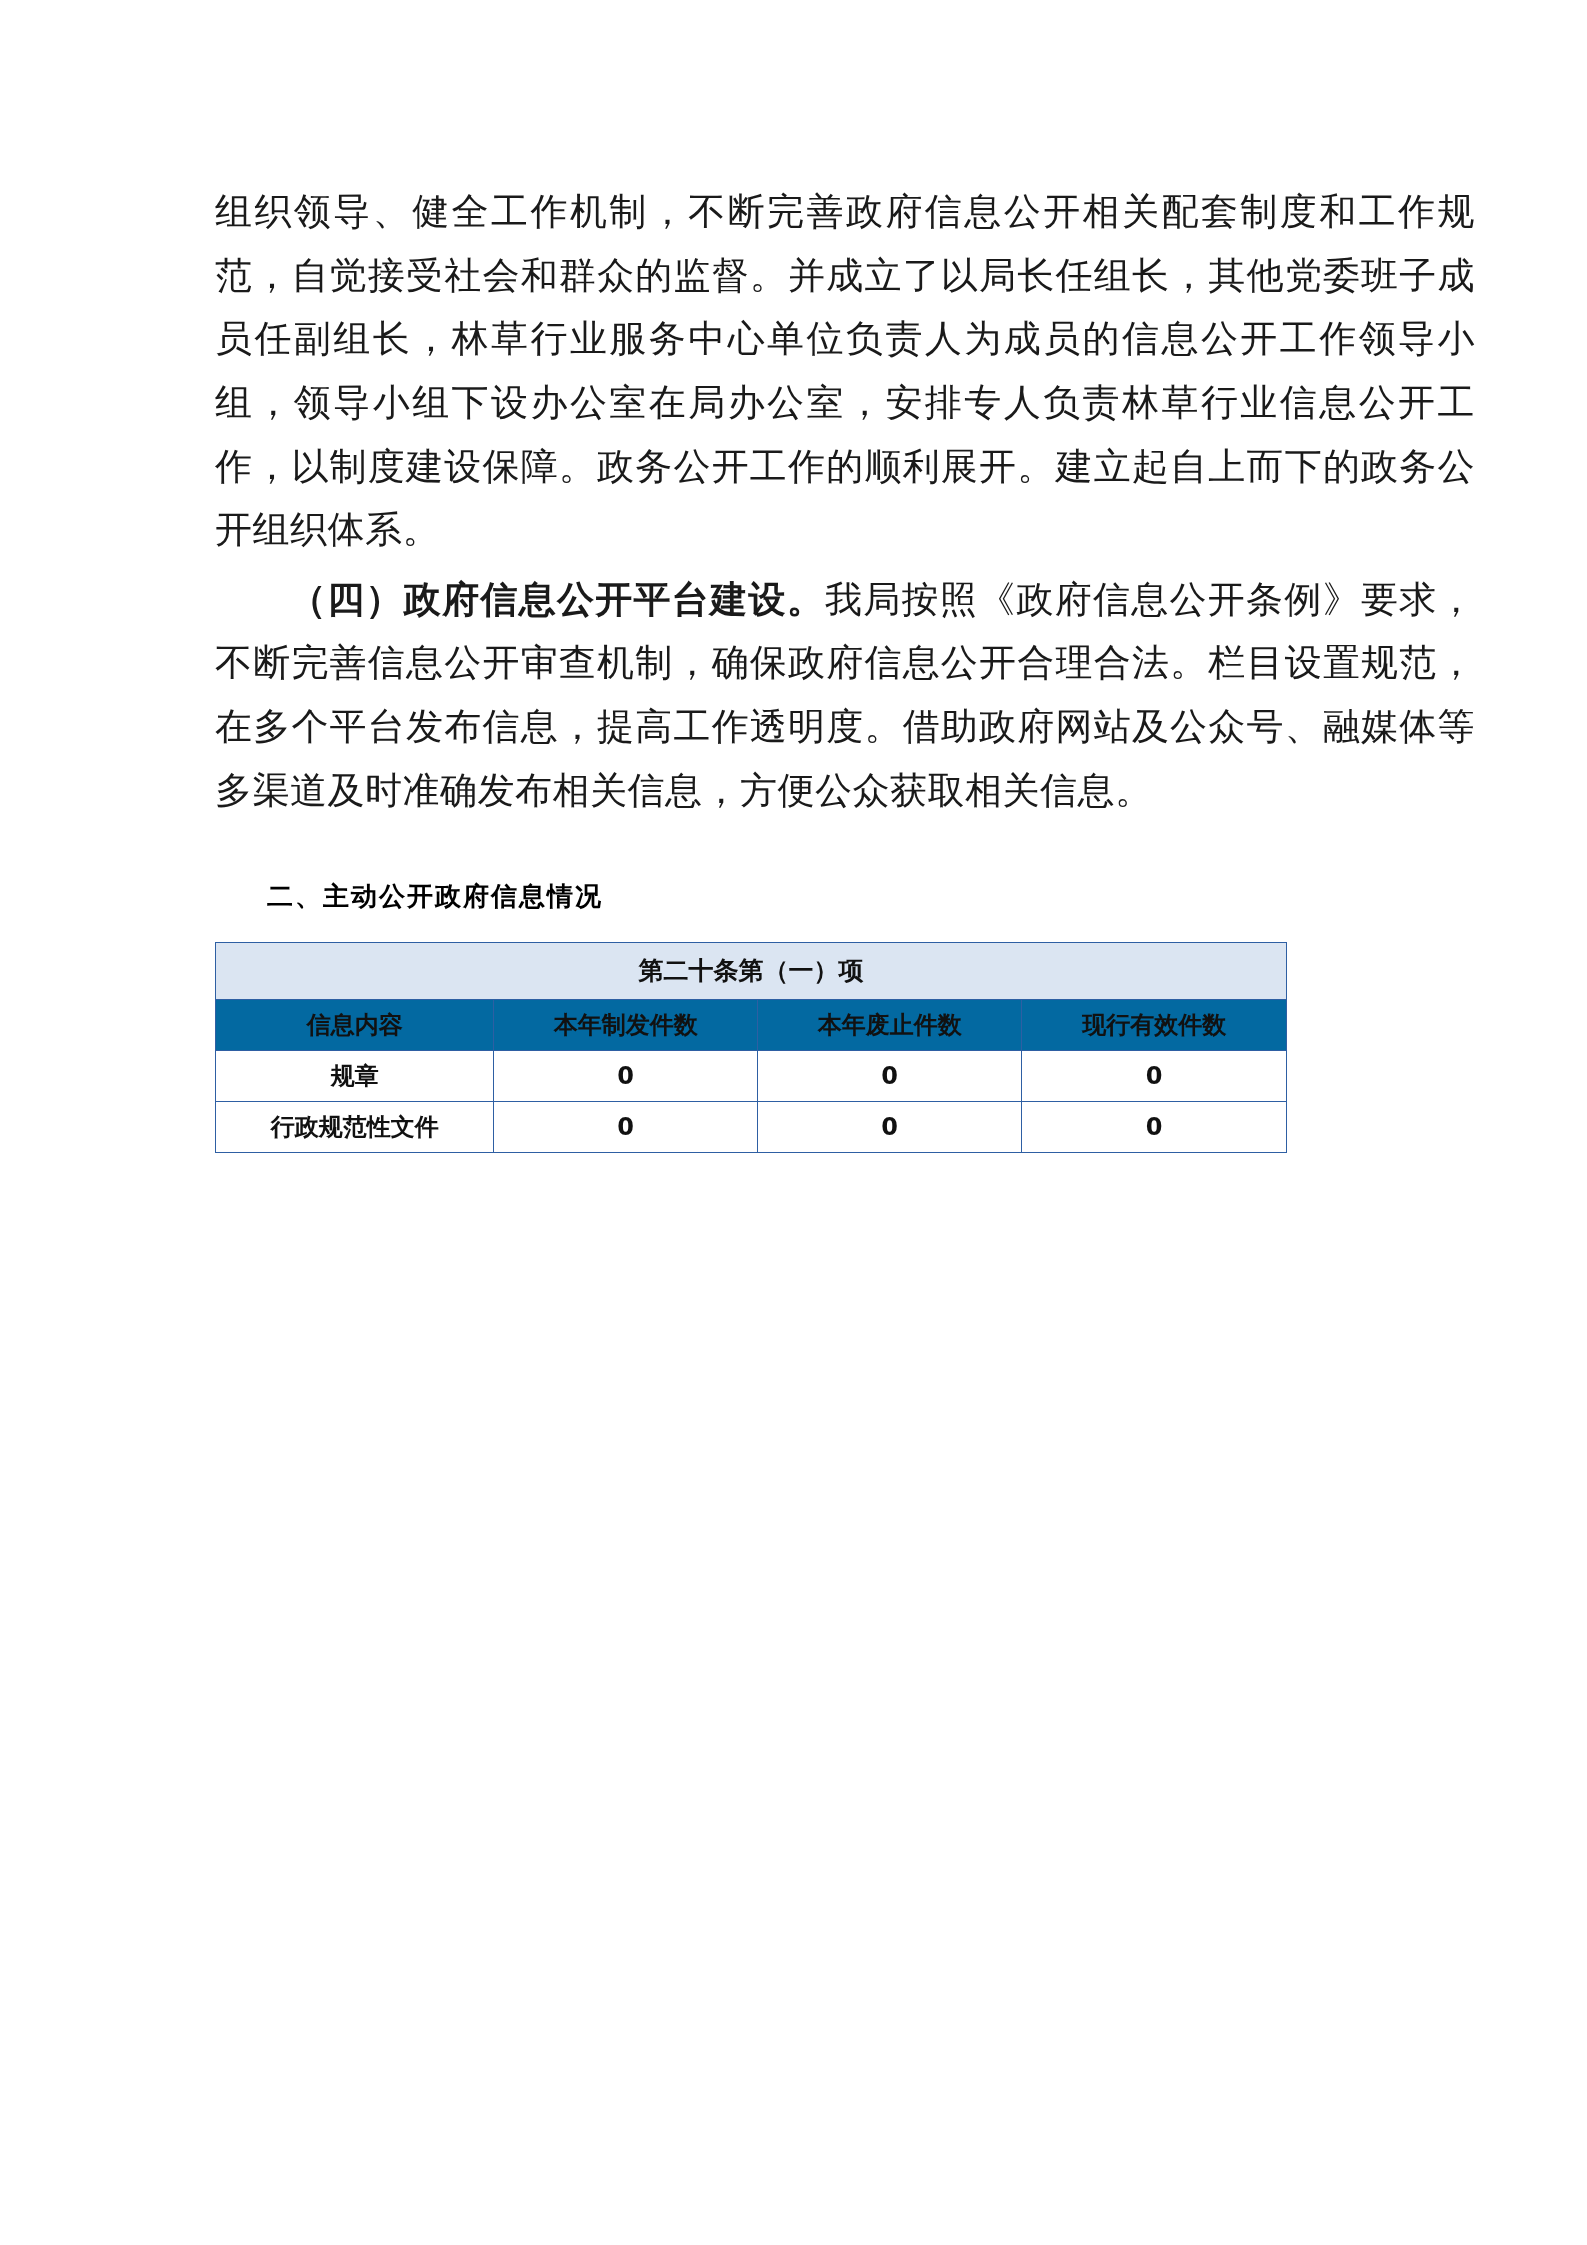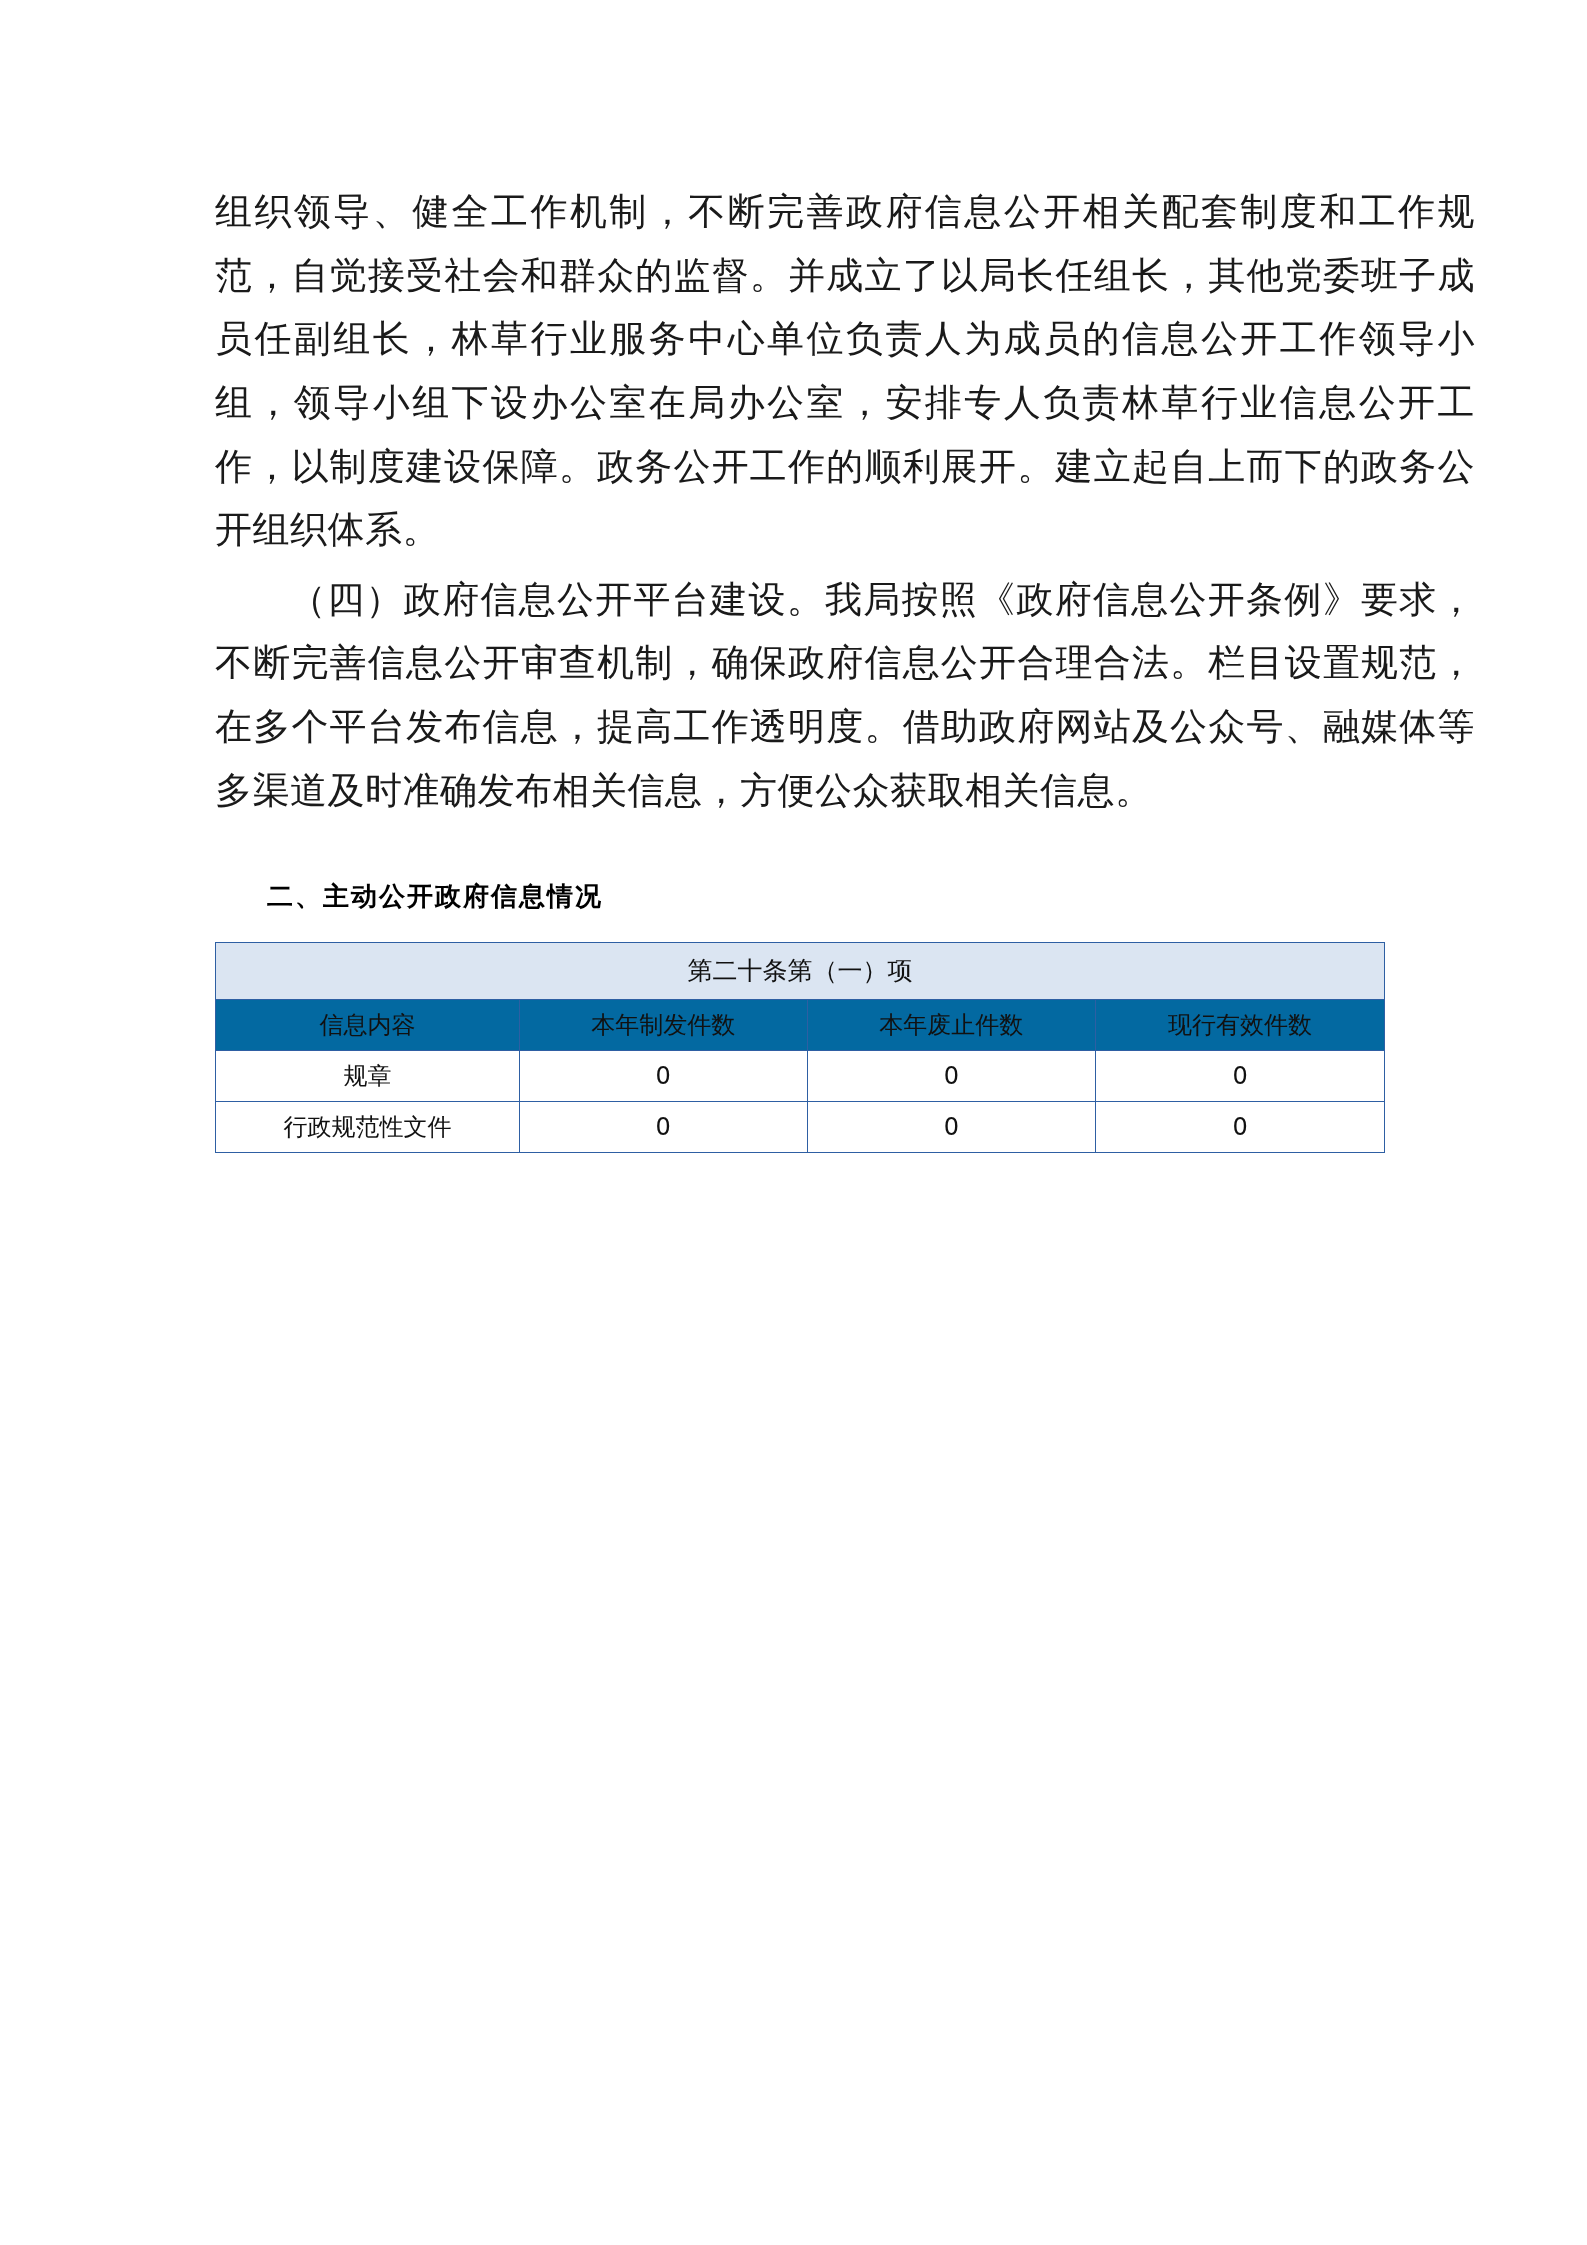--- a/index.html
+++ b/index.html
@@ -30,37 +30,38 @@
     letter-spacing: 0.5px;
     text-align: justify;
     text-justify: inter-ideograph;
     margin: 0 0 6px 0;
     color: #1a1a1a;
   }
   .indent {
     text-indent: 2em;
   }
   .lead {
-    font-weight: normal;
+    font-weight: bold;
   }
   .section-heading {
     font-size: 26px;
     font-weight: bold;
     line-height: 1.7;
     margin: 52px 0 24px 0;
     text-indent: 2em;
     letter-spacing: 2px;
     color: #000;
   }
   table.data-table {
-    width: 1170px;
+    width: 1072px;
     margin: 18px 8px 0 0;
     border-collapse: collapse;
     table-layout: fixed;
     font-size: 24px;
+    font-weight: bold;
   }
   table.data-table td {
     border: 1px solid #2e5fa3;
     text-align: center;
     padding: 10px 4px;
     color: #111;
     font-size: 24px;
     line-height: 1.25;
   }
   table.data-table tr.title-row td {

